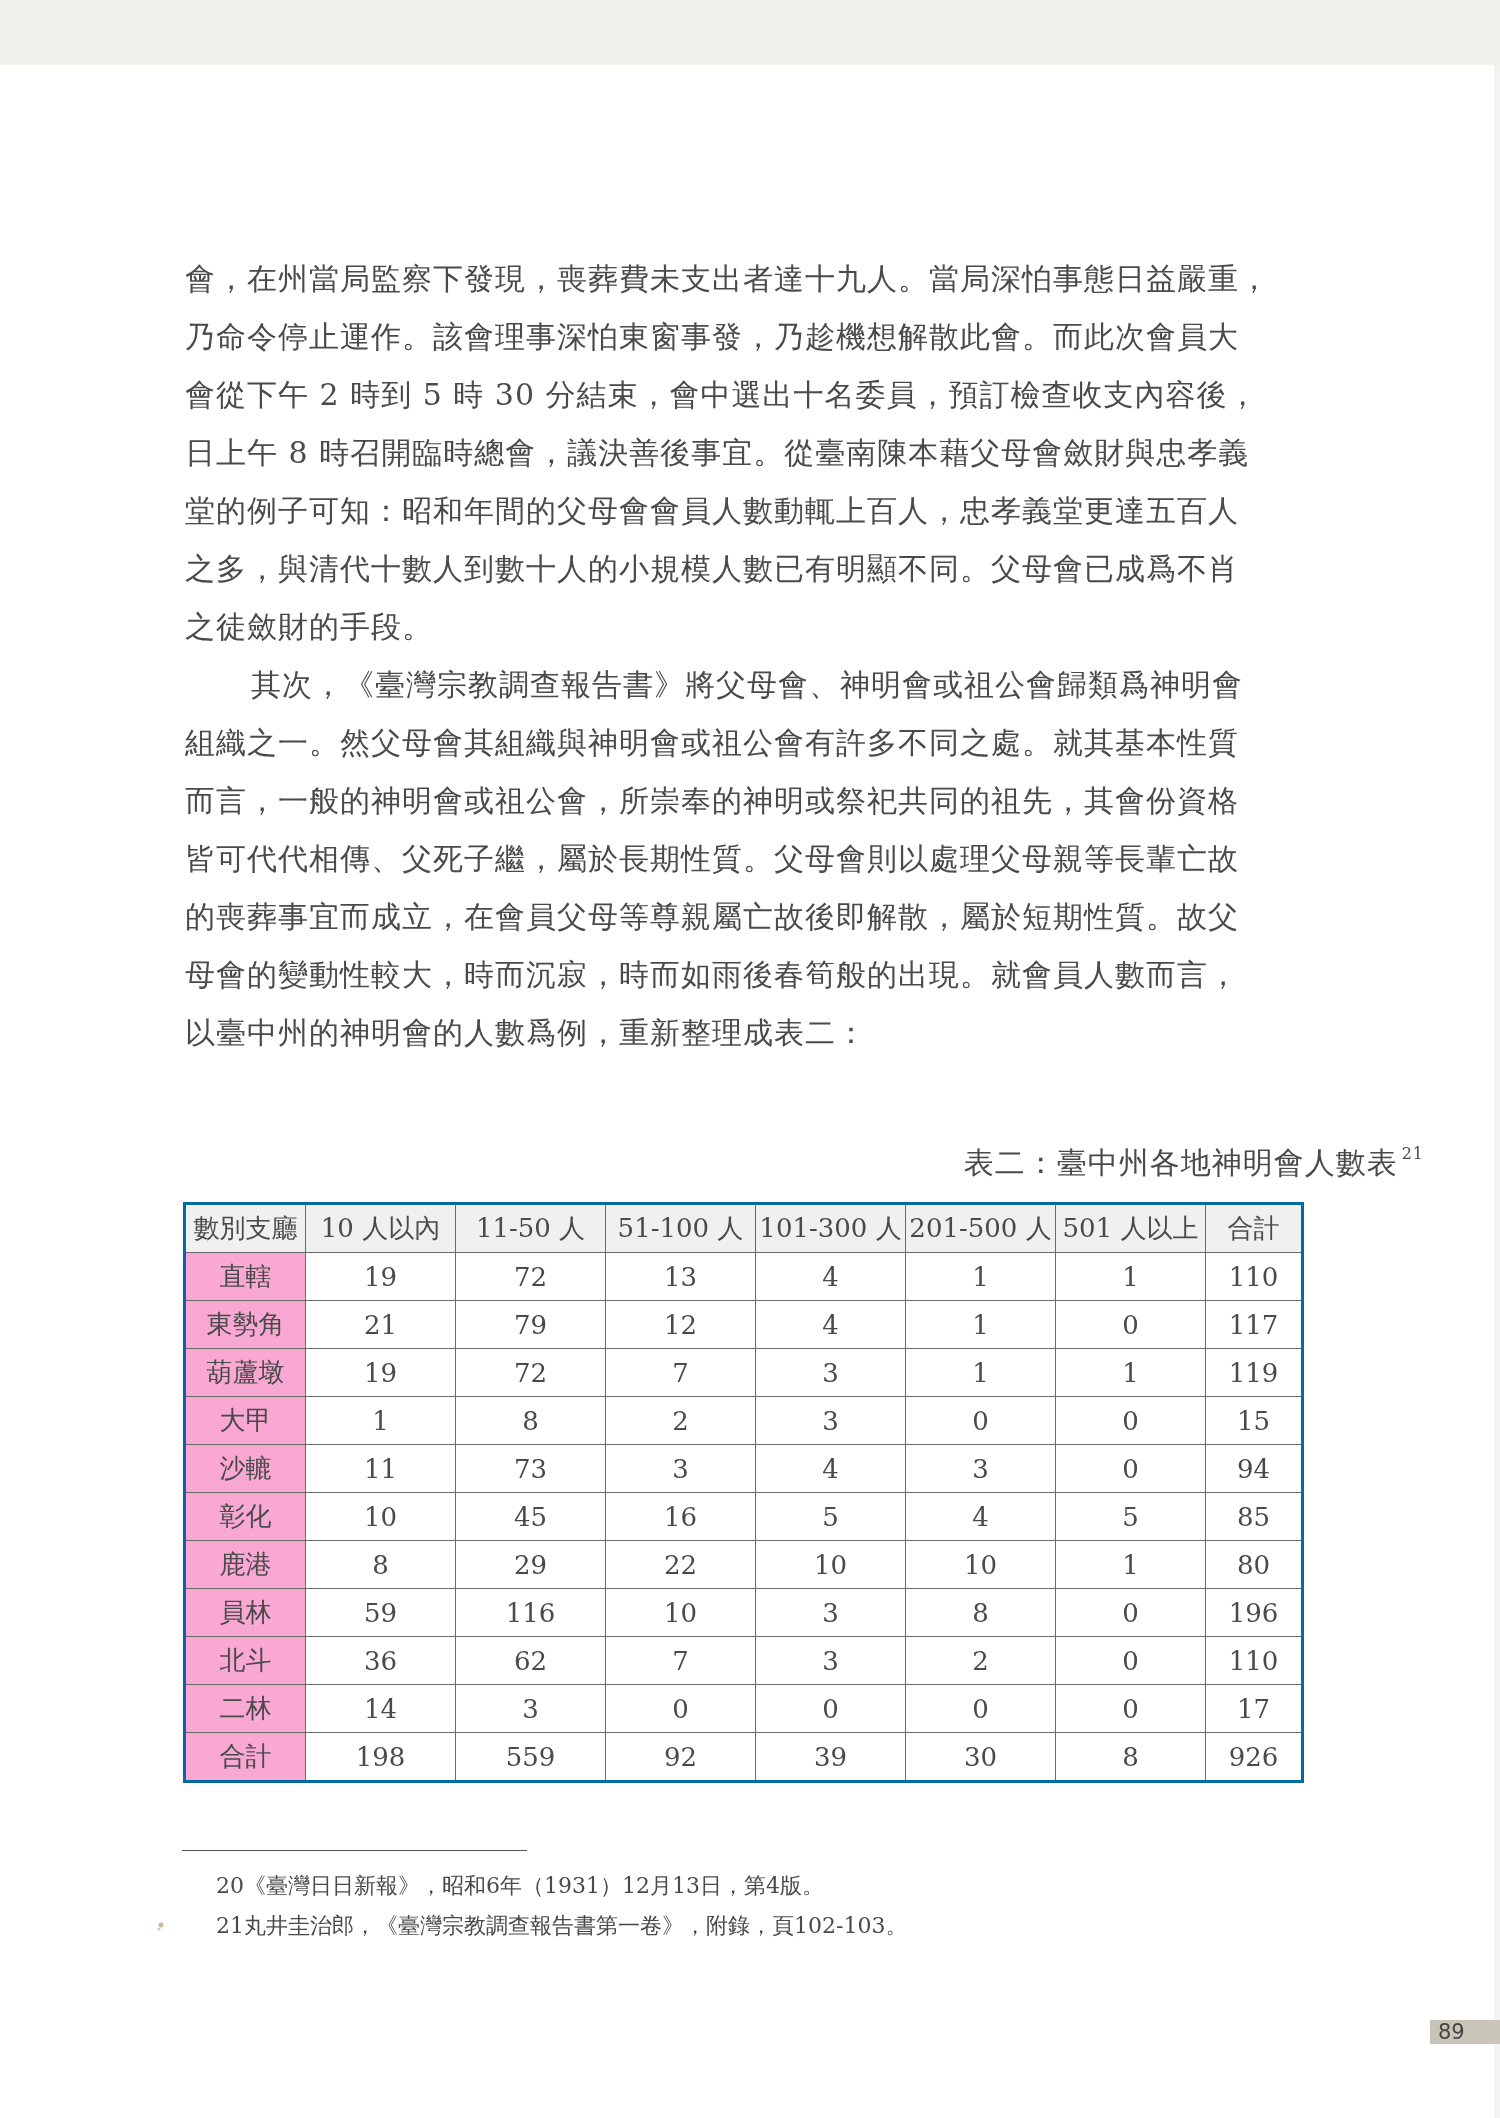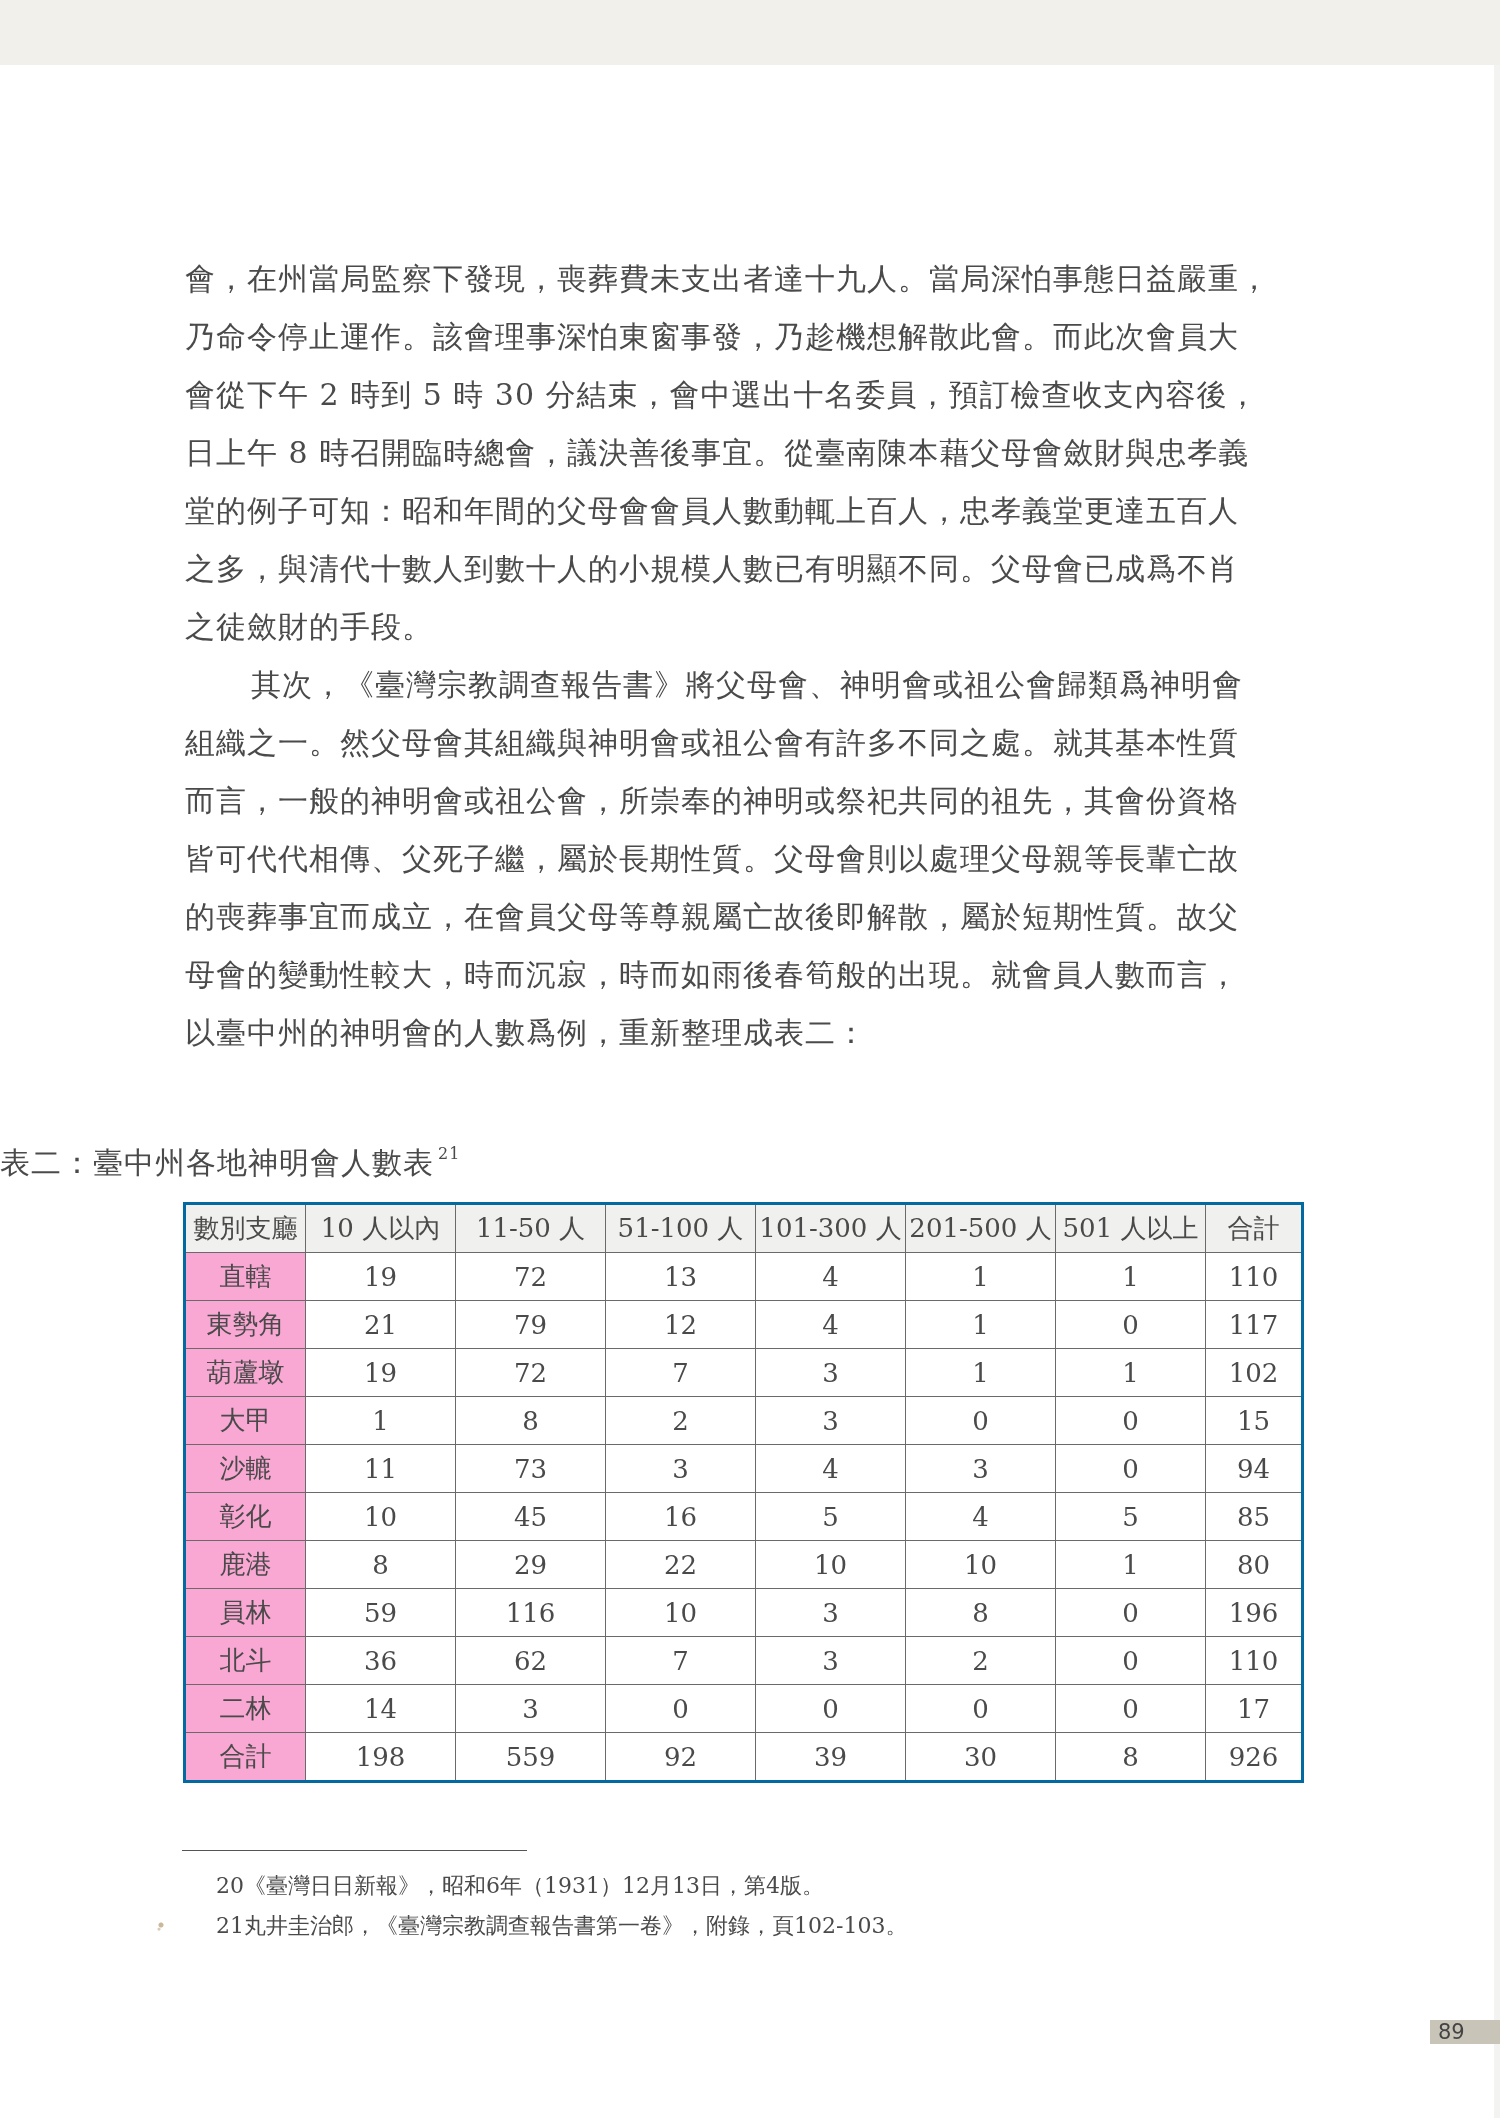--- a/index.html
+++ b/index.html
@@ -22,21 +22,21 @@
   }
   .para {
     margin: 0; font-size: 30px; line-height: 58px; letter-spacing: 1px;
     text-align: justify; text-align-last: left;
   }
   .line { display: block; white-space: nowrap; }
   .indent { padding-left: 66px; }
   sup.fn { font-size: 17px; vertical-align: 12px; line-height: 0; }
   .table-title {
     position: absolute; left: 0; width: 1424px; top: 1143px;
-    text-align: left; font-size: 30px; color: #4a4a4a; letter-spacing: 1px;
+    text-align: right; font-size: 30px; color: #4a4a4a; letter-spacing: 1px;
   }
   .table-title sup { font-size: 16px; vertical-align: 14px; margin-left: 4px; }
   table.data {
     position: absolute; left: 183px; top: 1202px; width: 1118px;
     border-collapse: collapse; border: 3px solid #0369a1;
     font-size: 26px; color: #4a4a4a; table-layout: fixed;
   }
   table.data td, table.data th {
     border: 1.5px solid #6a6a6a; text-align: center; font-weight: normal;
     height: 47px; padding: 0;
@@ -147,21 +147,21 @@
         <td>117</td>
       </tr>
       <tr>
         <td class="rowhead">葫蘆墩</td>
         <td>19</td>
         <td>72</td>
         <td>7</td>
         <td>3</td>
         <td>1</td>
         <td>1</td>
-        <td>102</td>
+        <td>119</td>
       </tr>
       <tr>
         <td class="rowhead">大甲</td>
         <td>1</td>
         <td>8</td>
         <td>2</td>
         <td>3</td>
         <td>0</td>
         <td>0</td>
         <td>15</td>

